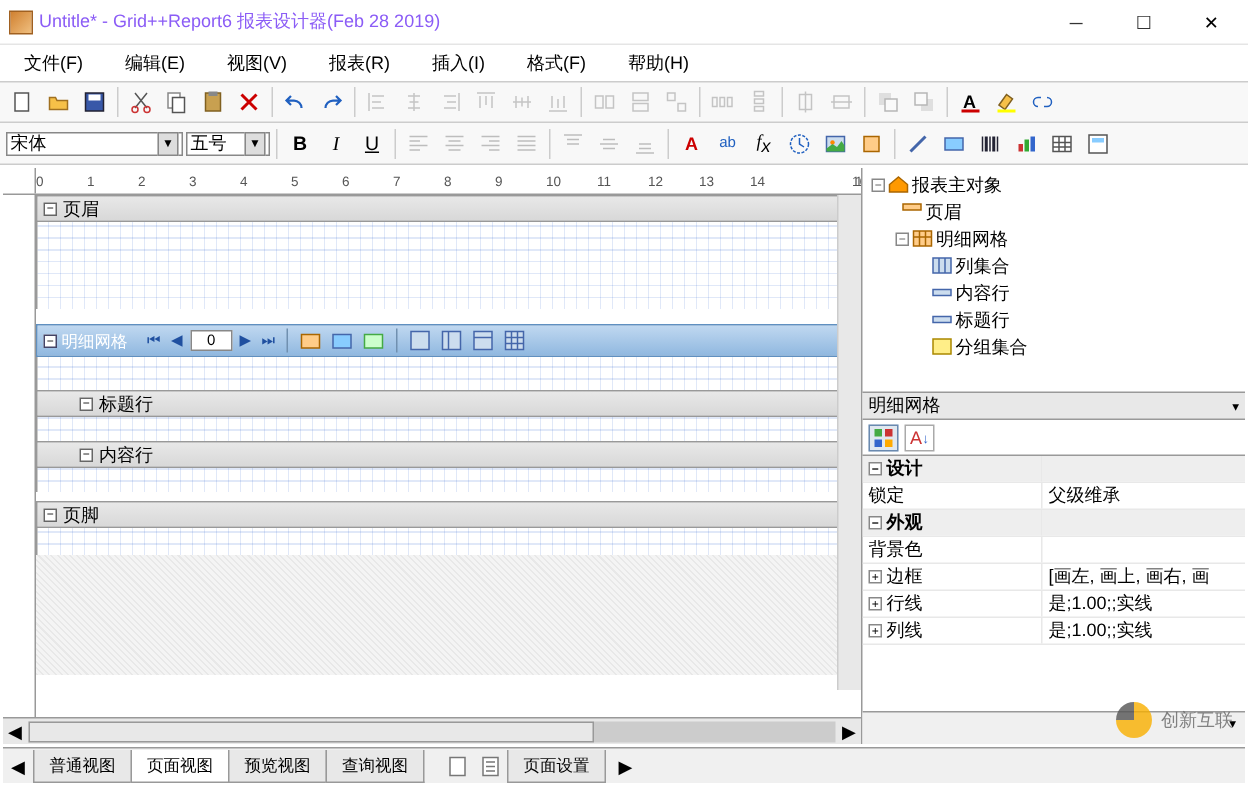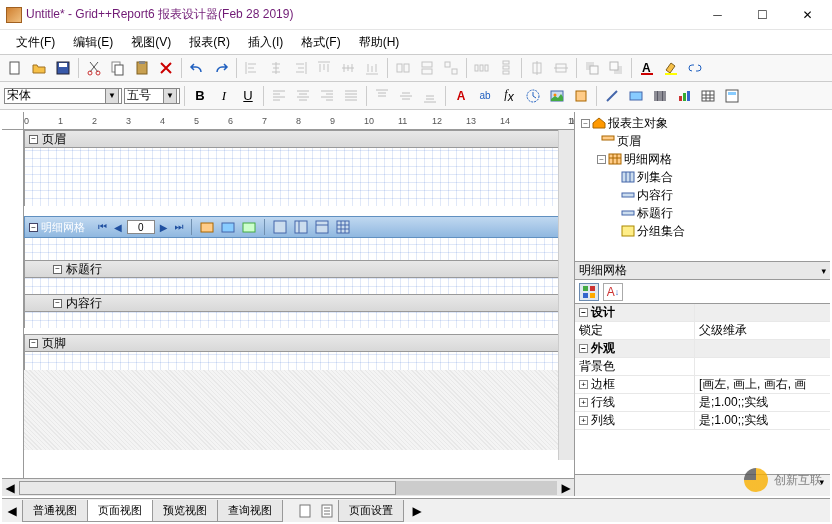--- a/index.html
+++ b/index.html
@@ -1,23 +1,23 @@
 <!DOCTYPE html>
 <html><head>
 <meta charset="utf-8">
 <style>
 *{box-sizing:border-box;margin:0;padding:0;font-family:"Microsoft YaHei",SimSun,sans-serif;font-size:12px}
 body{width:832px;height:524px;background:#fff;overflow:hidden;position:relative}
 .titlebar{height:30px;background:#fff;display:flex;align-items:center;padding:0 2px;border-bottom:1px solid #e5e5e5}
 .titlebar .icon{width:16px;height:16px;margin:0 4px;display:inline-block;background:linear-gradient(135deg,#d08030,#f0c080);border:1px solid #a06020}
-.titlebar .title{flex:1;color:#701a75}
+.titlebar .title{flex:1;color:#8b5cf6}
 .winbtns{display:flex}
 .winbtn{width:45px;height:28px;display:flex;align-items:center;justify-content:center;color:#333}
 .winbtn.close{color:#000}
-.menubar{height:24px;display:flex;align-items:center;padding:2px 8px;gap:2px}
+.menubar{height:24px;display:flex;align-items:center;padding:2px 8px;gap:12px}
 .menubar span{padding:2px 8px;cursor:default}
 .toolbar{height:28px;border-top:1px solid #ccc;border-bottom:1px solid #ccc;display:flex;align-items:center;padding:0 4px;gap:2px;background:#f8f8f8}
 .toolbar .btn,.toolbar2 .btn{width:22px;height:22px;display:flex;align-items:center;justify-content:center;border:1px solid transparent}
 .toolbar .sep,.toolbar2 .sep{width:1px;height:20px;background:#ccc;margin:0 2px}
 .toolbar2{height:28px;border-bottom:1px solid #ccc;display:flex;align-items:center;padding:0 4px;gap:2px;background:#f8f8f8}
 .combo{height:16px;border:1px solid #888;background:#fff;display:flex;align-items:center;padding:0 2px}
 .combo .arrow{background:#ddd;border:1px solid #888;width:14px;height:16px;display:flex;align-items:center;justify-content:center;font-size:8px;margin-left:2px}
 .main{position:absolute;top:112px;left:2px;right:2px;bottom:28px;display:flex}
 .designarea{flex:1;display:flex;flex-direction:column;min-width:0}
 .ruler-h{height:18px;background:#fff;border-bottom:1px solid #999;display:flex;font-size:9px;color:#555;overflow:hidden;position:relative}

